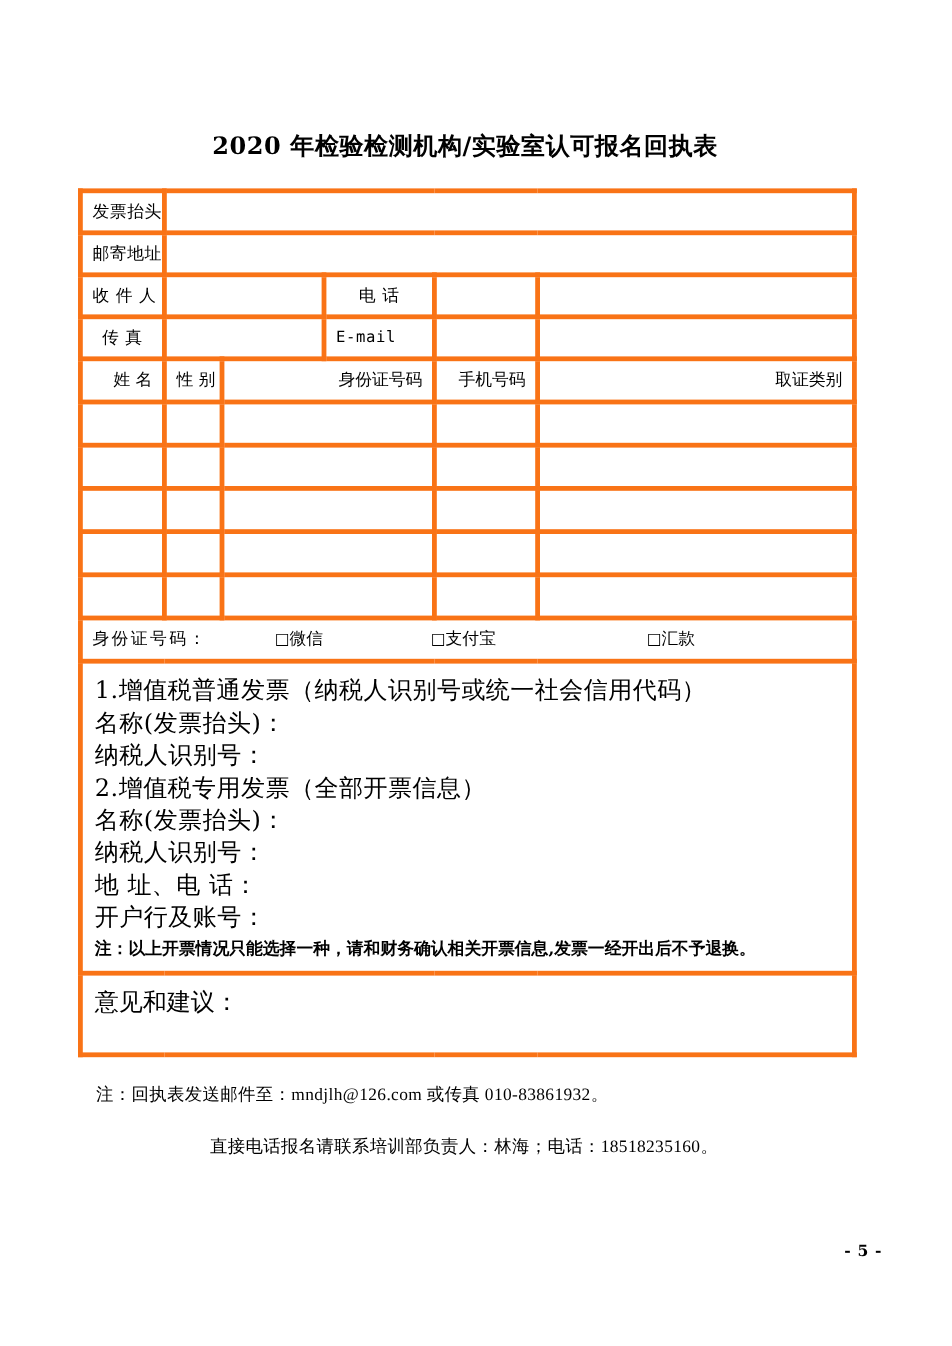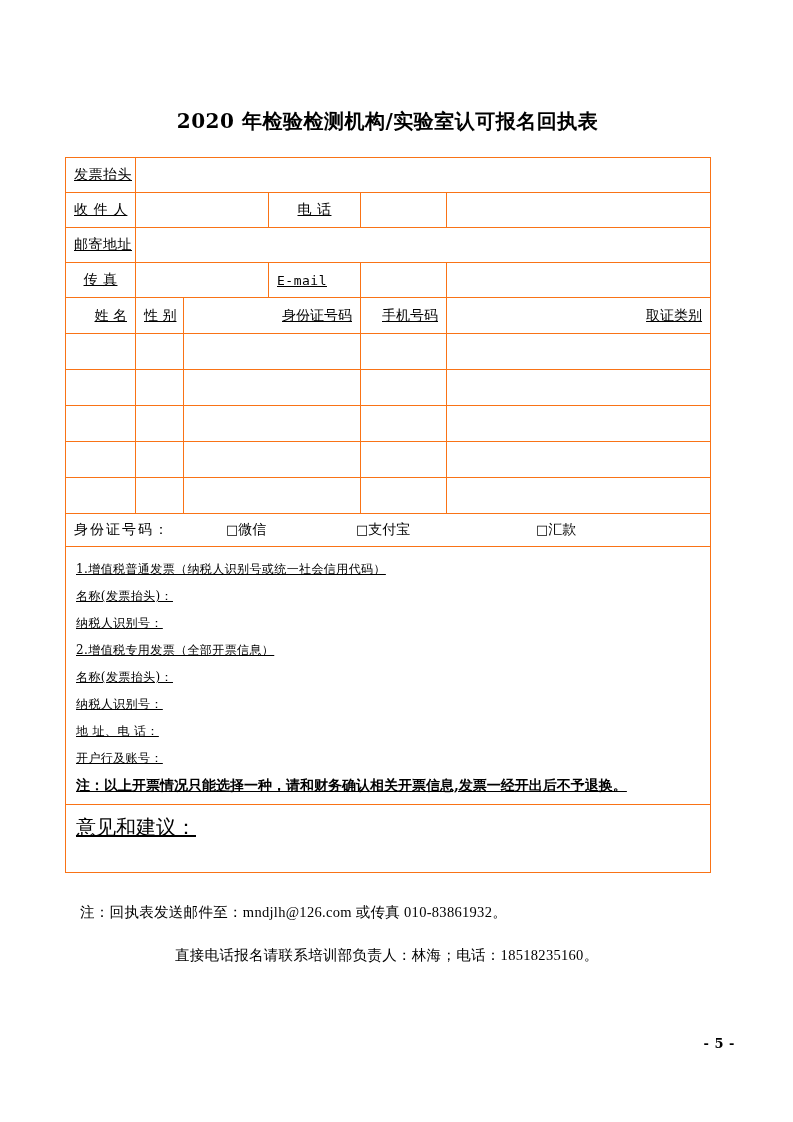--- a/index.html
+++ b/index.html
@@ -40,26 +40,25 @@
     position: absolute;
     left: 65px;
     top: 157px;
     width: 645px;
     border-collapse: collapse;
     table-layout: fixed;
     font-family: "DejaVu Serif", "Liberation Serif", serif;
     font-size: 14px;
   }
   .form-table td {
-    border: 1px solid #f97316;
+    border: 4px solid #f97316;
     padding: 0 8px;
     vertical-align: middle;
     height: 35px;
     box-sizing: border-box;
-    text-decoration: underline;
   }
   .lbl {
     text-align: center;
     white-space: nowrap;
     letter-spacing: 0.5px;
   }
   .row-tall td { height: 36px; }
   .mono {
     font-family: "DejaVu Sans Mono", "Liberation Mono", monospace;
     font-size: 13px;
@@ -110,21 +109,21 @@
   .inv-row td {
     padding: 0;
     height: 258px;
     vertical-align: top;
   }
   .inv-block {
     padding: 9px 10px 4px 10px;
   }
   .inv-line {
     font-family: "DejaVu Serif", "Liberation Serif", serif;
-    font-size: 12px;
+    font-size: 20px;
     line-height: 27px;
     white-space: nowrap;
     letter-spacing: 0.4px;
   }
   .inv-note {
     font-weight: bold;
     font-size: 14px;
     letter-spacing: 0;
   }
 
@@ -178,30 +177,30 @@
       <col style="width:264px">
     </colgroup>
     <tbody>
 
       <tr>
         <td class="lbl">发票抬头</td>
         <td class="blank-cell" colspan="5"></td>
       </tr>
 
       <tr>
+        <td class="lbl">邮寄地址</td>
+        <td class="blank-cell" colspan="5"></td>
+      </tr>
+
+      <tr>
         <td class="lbl">收 件 人</td>
         <td class="blank-cell" colspan="2"></td>
         <td class="lbl">电  话</td>
         <td class="blank-cell"></td>
         <td class="blank-cell"></td>
-      </tr>
-
-      <tr>
-        <td class="lbl">邮寄地址</td>
-        <td class="blank-cell" colspan="5"></td>
       </tr>
 
       <tr>
         <td class="lbl">传    真</td>
         <td class="blank-cell" colspan="2"></td>
         <td class="mono">E-mail</td>
         <td class="blank-cell"></td>
         <td class="blank-cell"></td>
       </tr>
 

